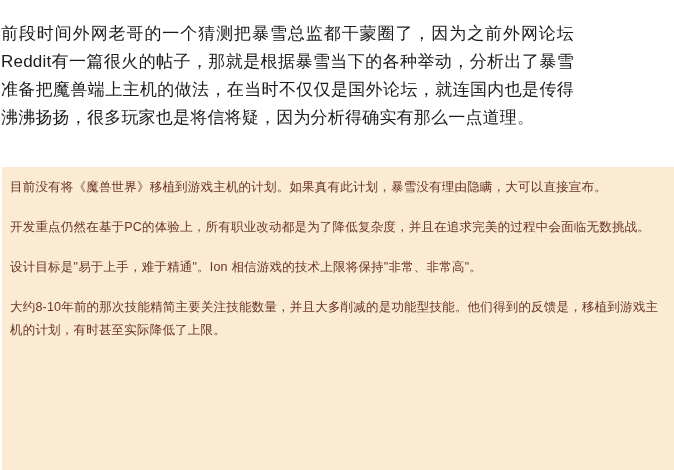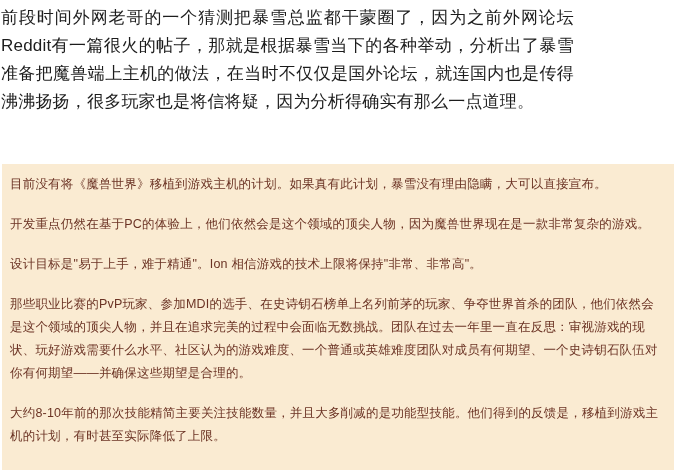--- a/index.html
+++ b/index.html
@@ -10,21 +10,21 @@
     width: 674px;
     height: 470px;
     background: #ffffff;
     overflow: hidden;
     font-family: "Liberation Sans", sans-serif;
   }
   .intro {
     box-sizing: border-box;
     width: 576px;
     min-height: 129px;
-    padding: 4px 2px 0 1px;
+    padding: 20px 2px 0 1px;
     color: #1c1c1c;
     font-size: 17px;
     line-height: 28px;
     letter-spacing: 0.2px;
     text-align: justify;
   }
   .quote-box {
     box-sizing: border-box;
     margin-left: 2px;
     width: 672px;
@@ -45,18 +45,17 @@
     margin-bottom: 0;
   }
 </style>
 </head>
 <body>
 
 <div class="intro">前段时间外网老哥的一个猜测把暴雪总监都干蒙圈了，因为之前外网论坛Reddit有一篇很火的帖子，那就是根据暴雪当下的各种举动，分析出了暴雪准备把魔兽端上主机的做法，在当时不仅仅是国外论坛，就连国内也是传得沸沸扬扬，很多玩家也是将信将疑，因为分析得确实有那么一点道理。</div>
 
 <div class="quote-box">
   <p>目前没有将《魔兽世界》移植到游戏主机的计划。如果真有此计划，暴雪没有理由隐瞒，大可以直接宣布。</p>
-  <p>开发重点仍然在基于PC的体验上，他们依然会是这个领域的顶尖人物，因为魔兽世界现在是一款非常复杂的游戏。</p>
+  <p>开发重点仍然在基于PC的体验上，所有职业改动都是为了降低复杂度，并且在追求完美的过程中会面临无数挑战。</p>
   <p>设计目标是"易于上手，难于精通"。Ion 相信游戏的技术上限将保持"非常、非常高"。</p>
-  <p>那些职业比赛的PvP玩家、参加MDI的选手、在史诗钥石榜单上名列前茅的玩家、争夺世界首杀的团队，他们依然会是这个领域的顶尖人物，并且在追求完美的过程中会面临无数挑战。团队在过去一年里一直在反思：审视游戏的现状、玩好游戏需要什么水平、社区认为的游戏难度、一个普通或英雄难度团队对成员有何期望、一个史诗钥石队伍对你有何期望——并确保这些期望是合理的。</p>
   <p>大约8-10年前的那次技能精简主要关注技能数量，并且大多削减的是功能型技能。他们得到的反馈是，移植到游戏主机的计划，有时甚至实际降低了上限。</p>
 
 </div>
 
 </body></html>

